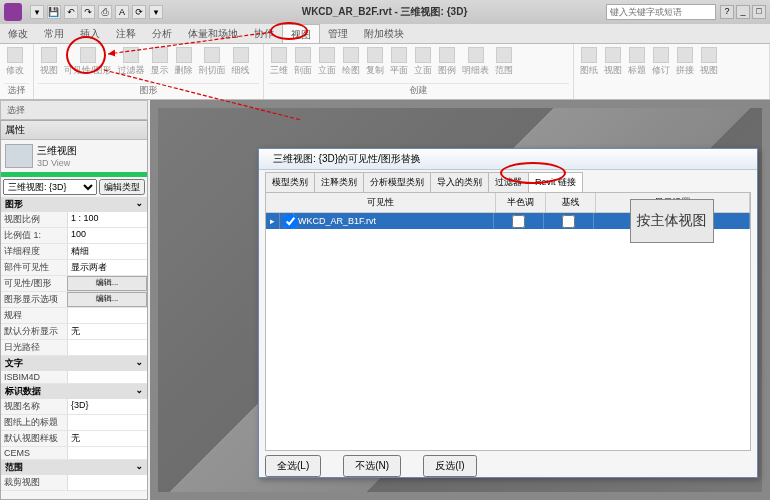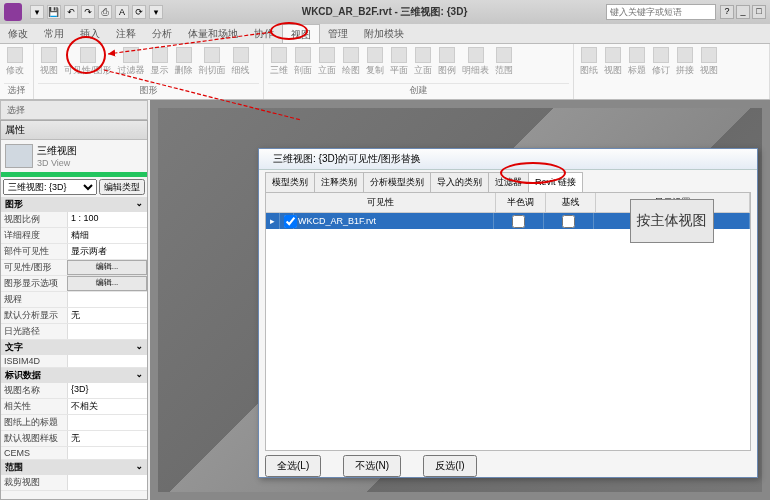--- a/index.html
+++ b/index.html
@@ -246,20 +246,24 @@
   <div class="propgrid" id="propgrid">
       <div class="grphdr">
         <span>图形</span>
         <span>⌄</span>
       </div>
       <div class="row">
         <div class="k">视图比例</div>
         <div class="v">1 : 100</div>
       </div>
       <div class="row">
+        <div class="k">比例值 1:</div>
+        <div class="v">100</div>
+      </div>
+      <div class="row">
         <div class="k">详细程度</div>
         <div class="v">精细</div>
       </div>
       <div class="row">
         <div class="k">部件可见性</div>
         <div class="v">显示两者</div>
       </div>
       <div class="row">
         <div class="k">可见性/图形</div>
         <div class="btn">编辑...</div>
@@ -288,24 +292,20 @@
         <div class="k">ISBIM4D</div>
         <div class="v"></div>
       </div>
       <div class="grphdr">
         <span>标识数据</span>
         <span>⌄</span>
       </div>
       <div class="row">
         <div class="k">视图名称</div>
         <div class="v">{3D}</div>
-      </div>
-      <div class="row">
-        <div class="k">相关性</div>
-        <div class="v">不相关</div>
       </div>
       <div class="row">
         <div class="k">图纸上的标题</div>
         <div class="v"></div>
       </div>
       <div class="row">
         <div class="k">默认视图样板</div>
         <div class="v">无</div>
       </div>
       <div class="row">

